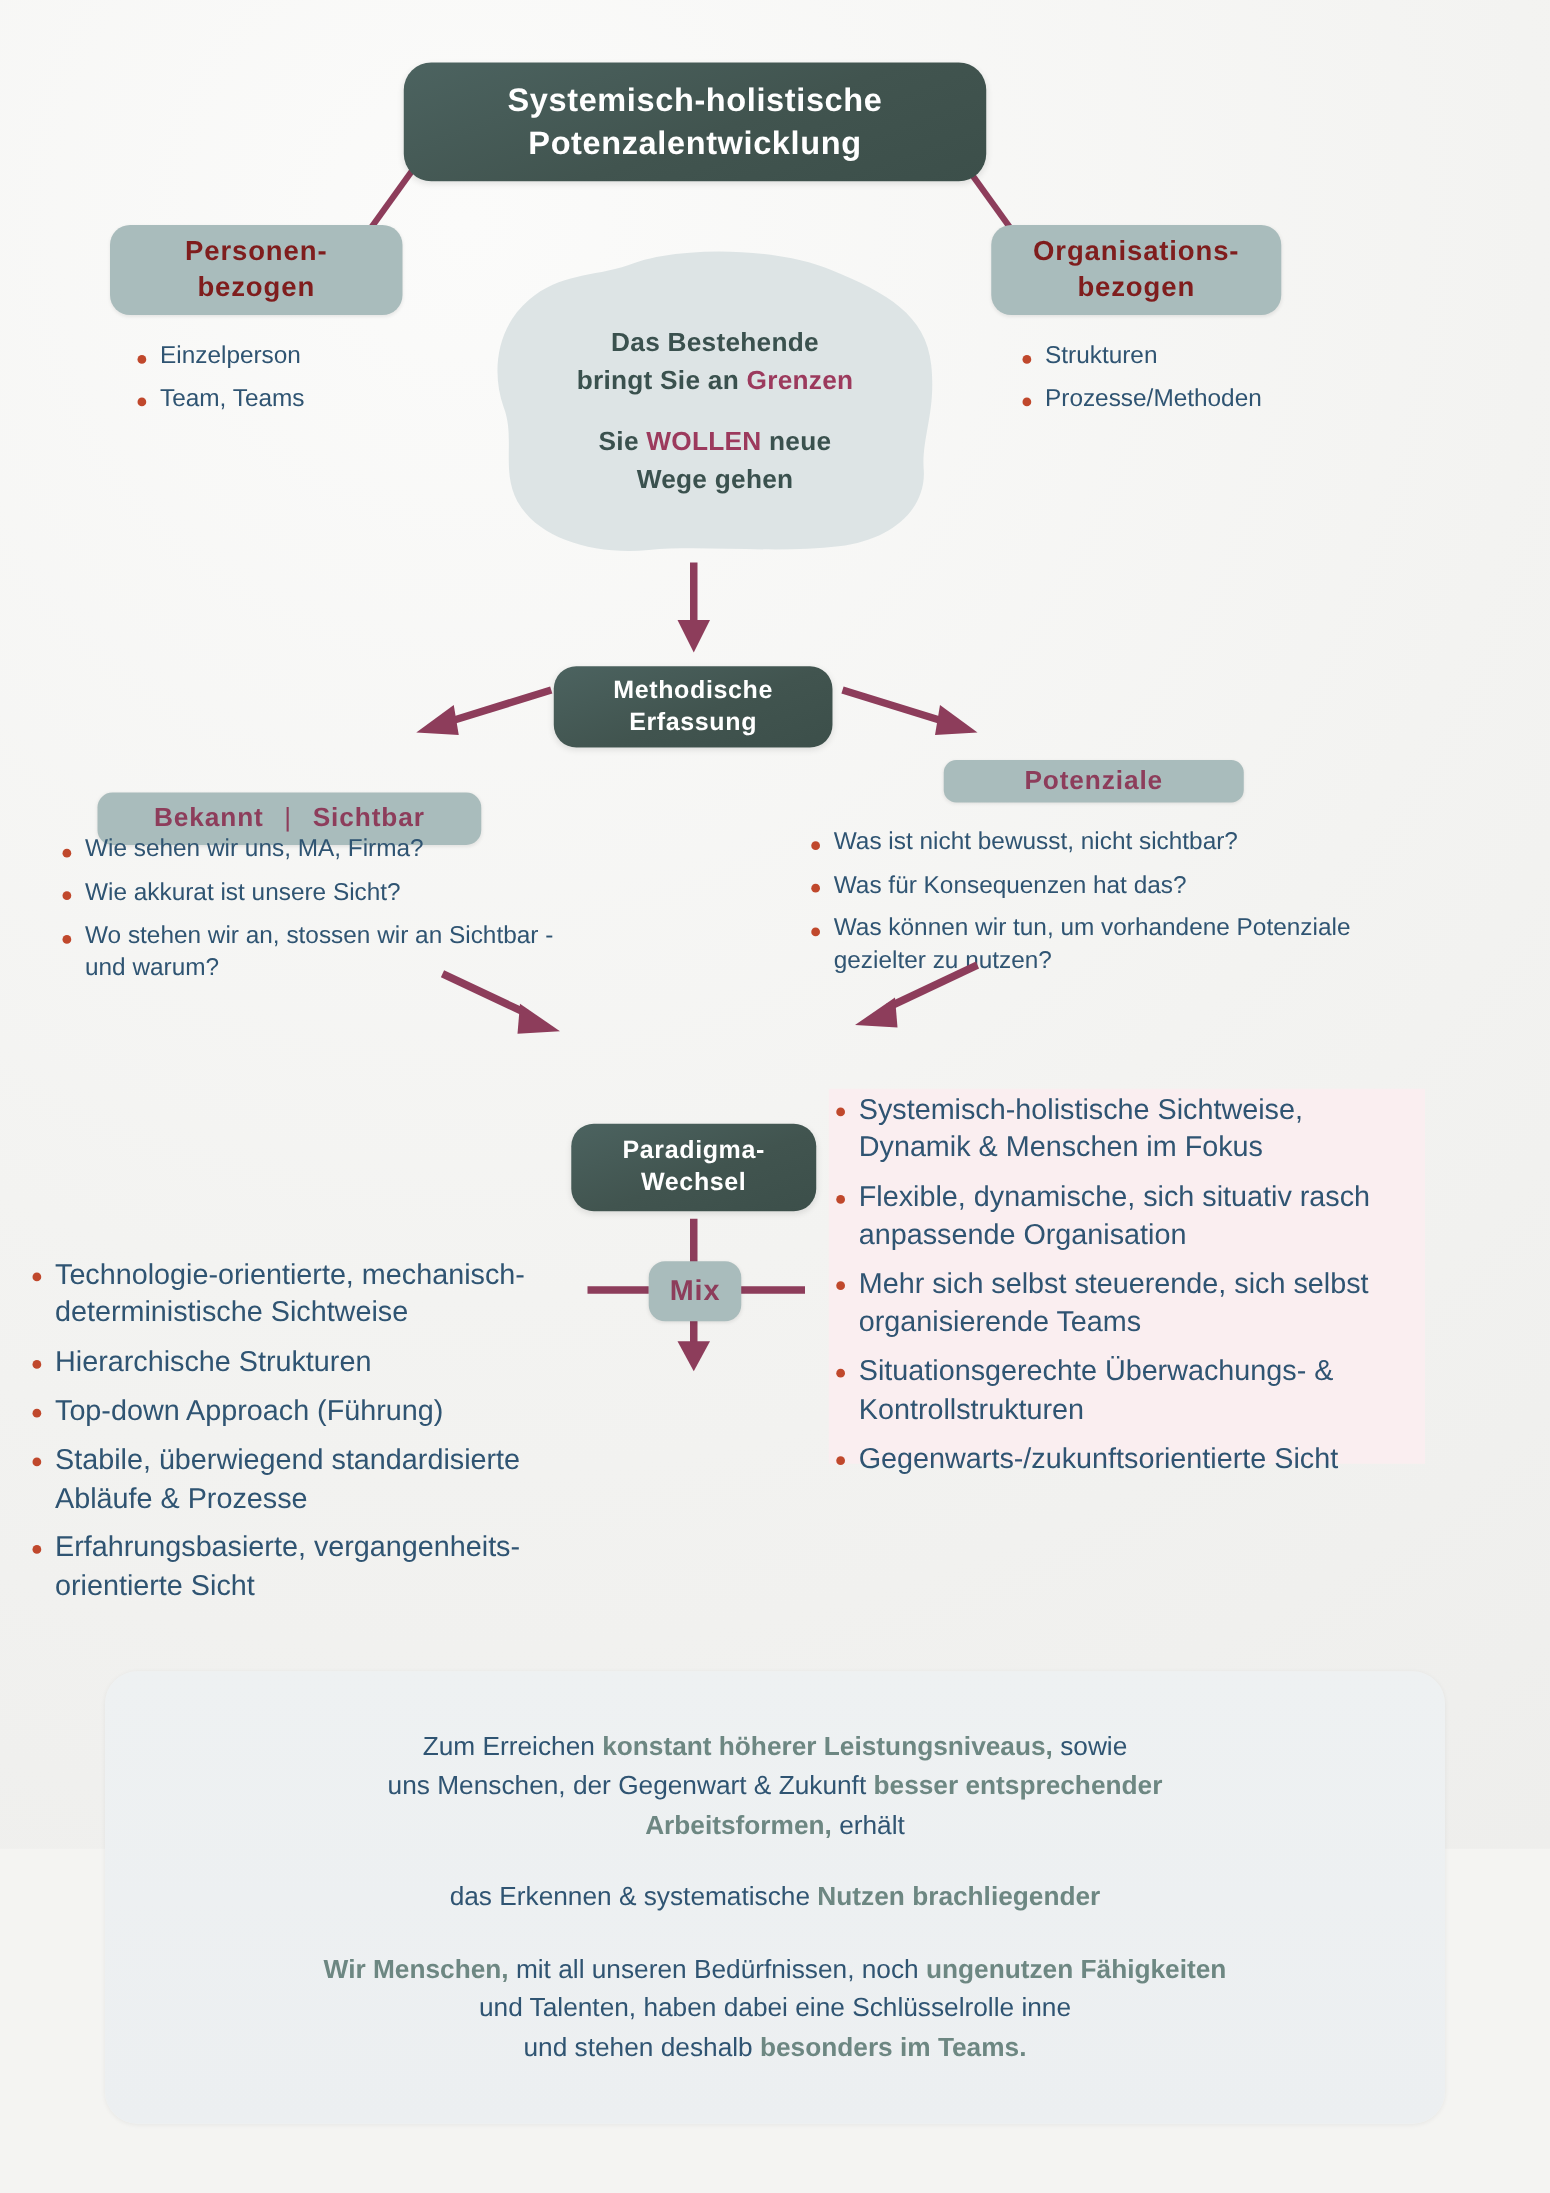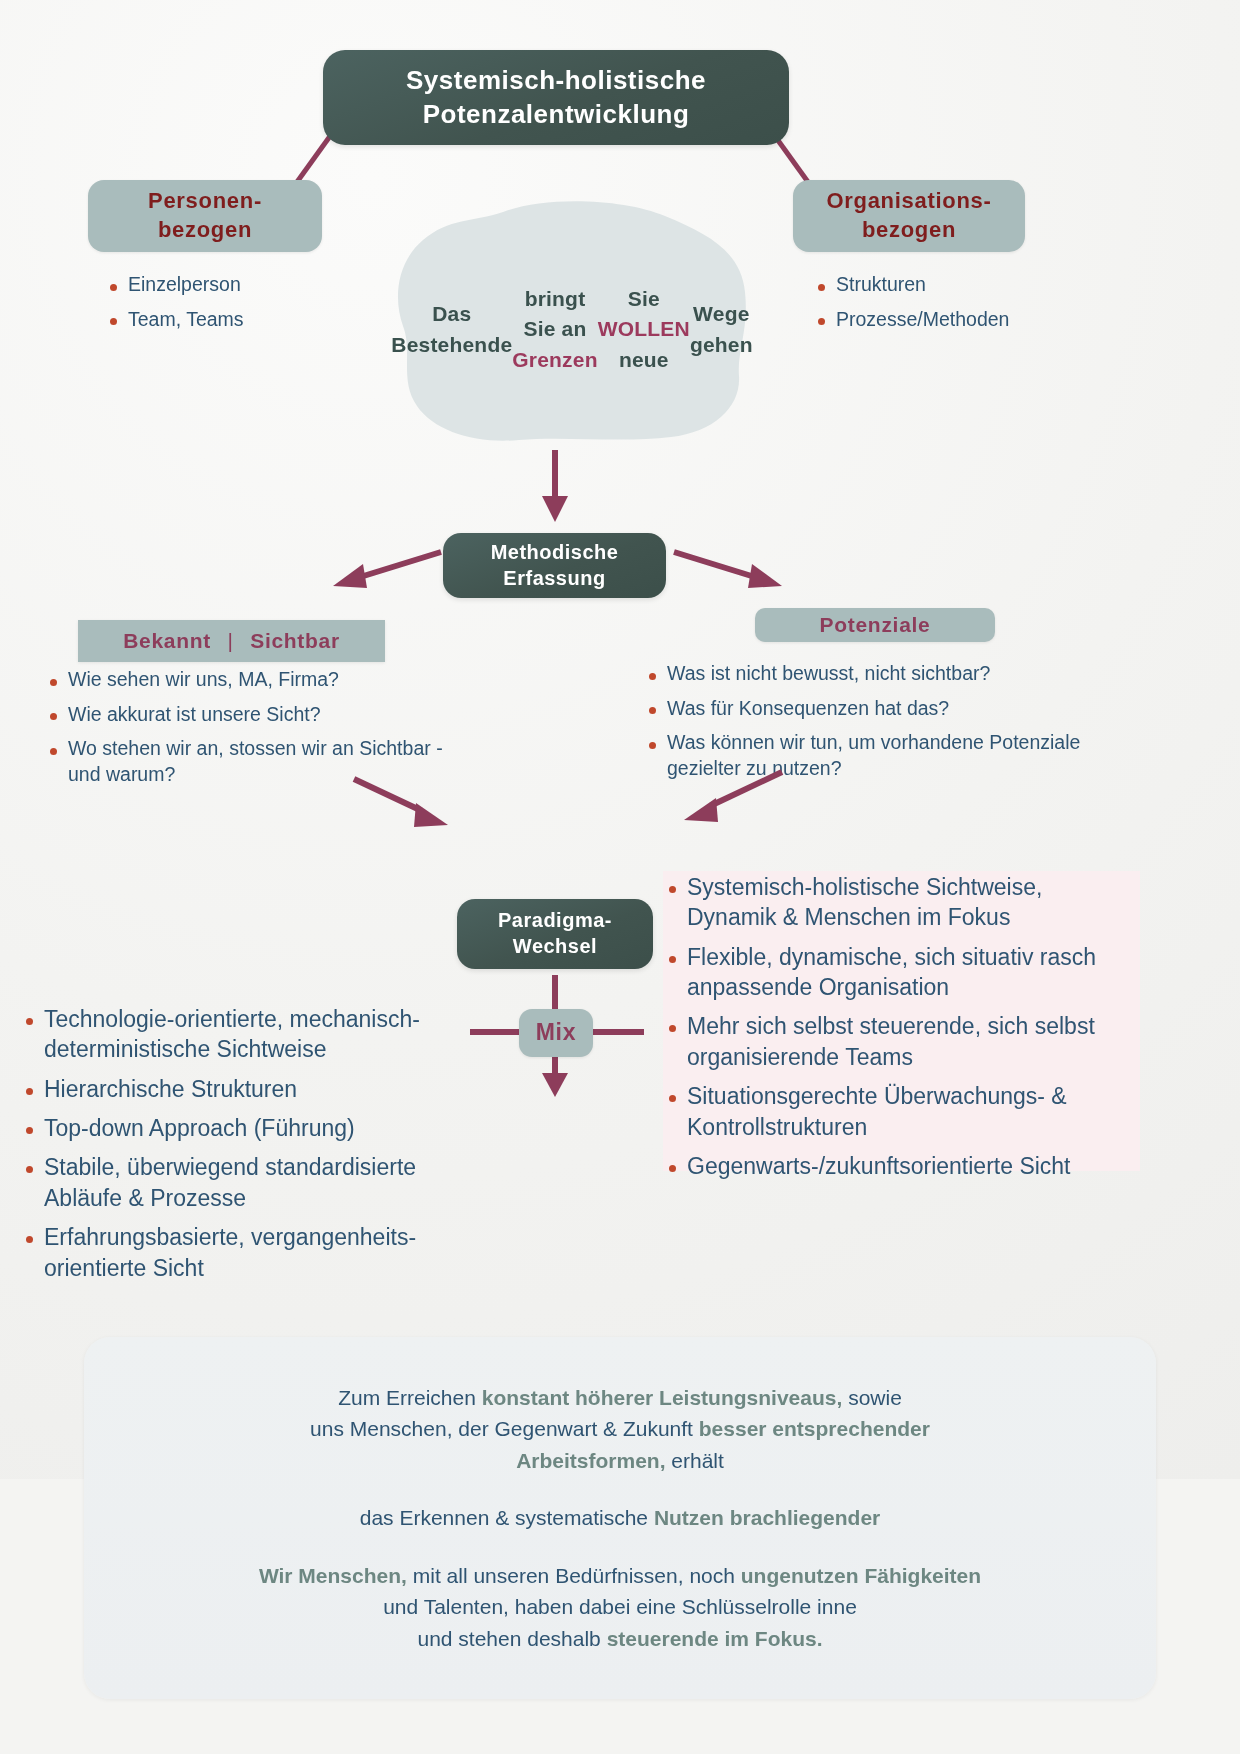--- a/index.html
+++ b/index.html
@@ -43,21 +43,21 @@
   .maroon-on-gray{ color:#8d3d5b; }
 
   
   .cloud{
     position:absolute;
     left:393px;top:200px;width:358px;height:245px;
   }
   .cloud svg{display:block;width:100%;height:100%;}
   .cloud-text{
     position:absolute;left:0;top:0;width:100%;height:100%;
-    display:flex;flex-direction:row;align-items:center;justify-content:center;
+    display:flex;flex-direction:column;align-items:center;justify-content:center;
     text-align:center;font-weight:700;font-size:21px;line-height:1.45;
     color:#3a514e;letter-spacing:.2px;
     padding-top:14px;box-sizing:border-box;
   }
   .cloud-gap{height:18px;}
   .hl{color:#9c3a5d;}
 
   
   ul.bl{list-style:none;margin:0;padding:0;}
   ul.bl li{
@@ -168,21 +168,21 @@
 
   <svg class="conn" style="left:325px;top:548px;width:120px;height:50px;">
     <line x1="116" y1="4" x2="32" y2="30" stroke="#8d3d5b" stroke-width="6"></line>
     <polygon points="8,38 38,16 42,40" fill="#8d3d5b"></polygon>
   </svg>
   <svg class="conn" style="left:670px;top:548px;width:120px;height:50px;">
     <line x1="4" y1="4" x2="88" y2="30" stroke="#8d3d5b" stroke-width="6"></line>
     <polygon points="112,38 82,16 78,40" fill="#8d3d5b"></polygon>
   </svg>
 
-  <div class="gray-box maroon-on-gray" style="left:78px;top:620px;width:307px;height:42px;font-size:21px;border-radius:0;">
+  <div class="gray-box maroon-on-gray" style="left:78px;top:634px;width:307px;height:42px;font-size:21px;border-radius:12px;">
     <div>
       <span>Bekannt</span>
       <span style="padding:0 10px;font-weight:400;">|</span>
       <span>Sichtbar</span>
     </div>
   </div>
   <ul class="bl" style="position:absolute;left:44px;top:667px;width:420px;">
     <li>Wie sehen wir uns, MA, Firma?</li>
     <li>Wie akkurat ist unsere Sicht?</li>
     <li>Wo stehen wir an, stossen wir an Sichtbar - und warum?</li>
@@ -256,17 +256,17 @@
     <div class="spacer"></div>
     <p>
       <span>das Erkennen &amp; systematische </span><span class="b">Nutzen brachliegender</span>
     </p>
     <div class="spacer"></div>
     <p>
       <span class="b">Wir Menschen,</span><span> mit all unseren Bedürfnissen, noch </span><span class="b">ungenutzen Fähigkeiten</span>
     </p>
     <p>und Talenten, haben dabei eine Schlüsselrolle inne</p>
     <p>
-      <span>und stehen deshalb </span><span class="b">steuerende im Fokus.</span>
+      <span>und stehen deshalb </span><span class="b">besonders im Teams.</span>
     </p>
   </div>
 
 </div>
 
 </body></html>

